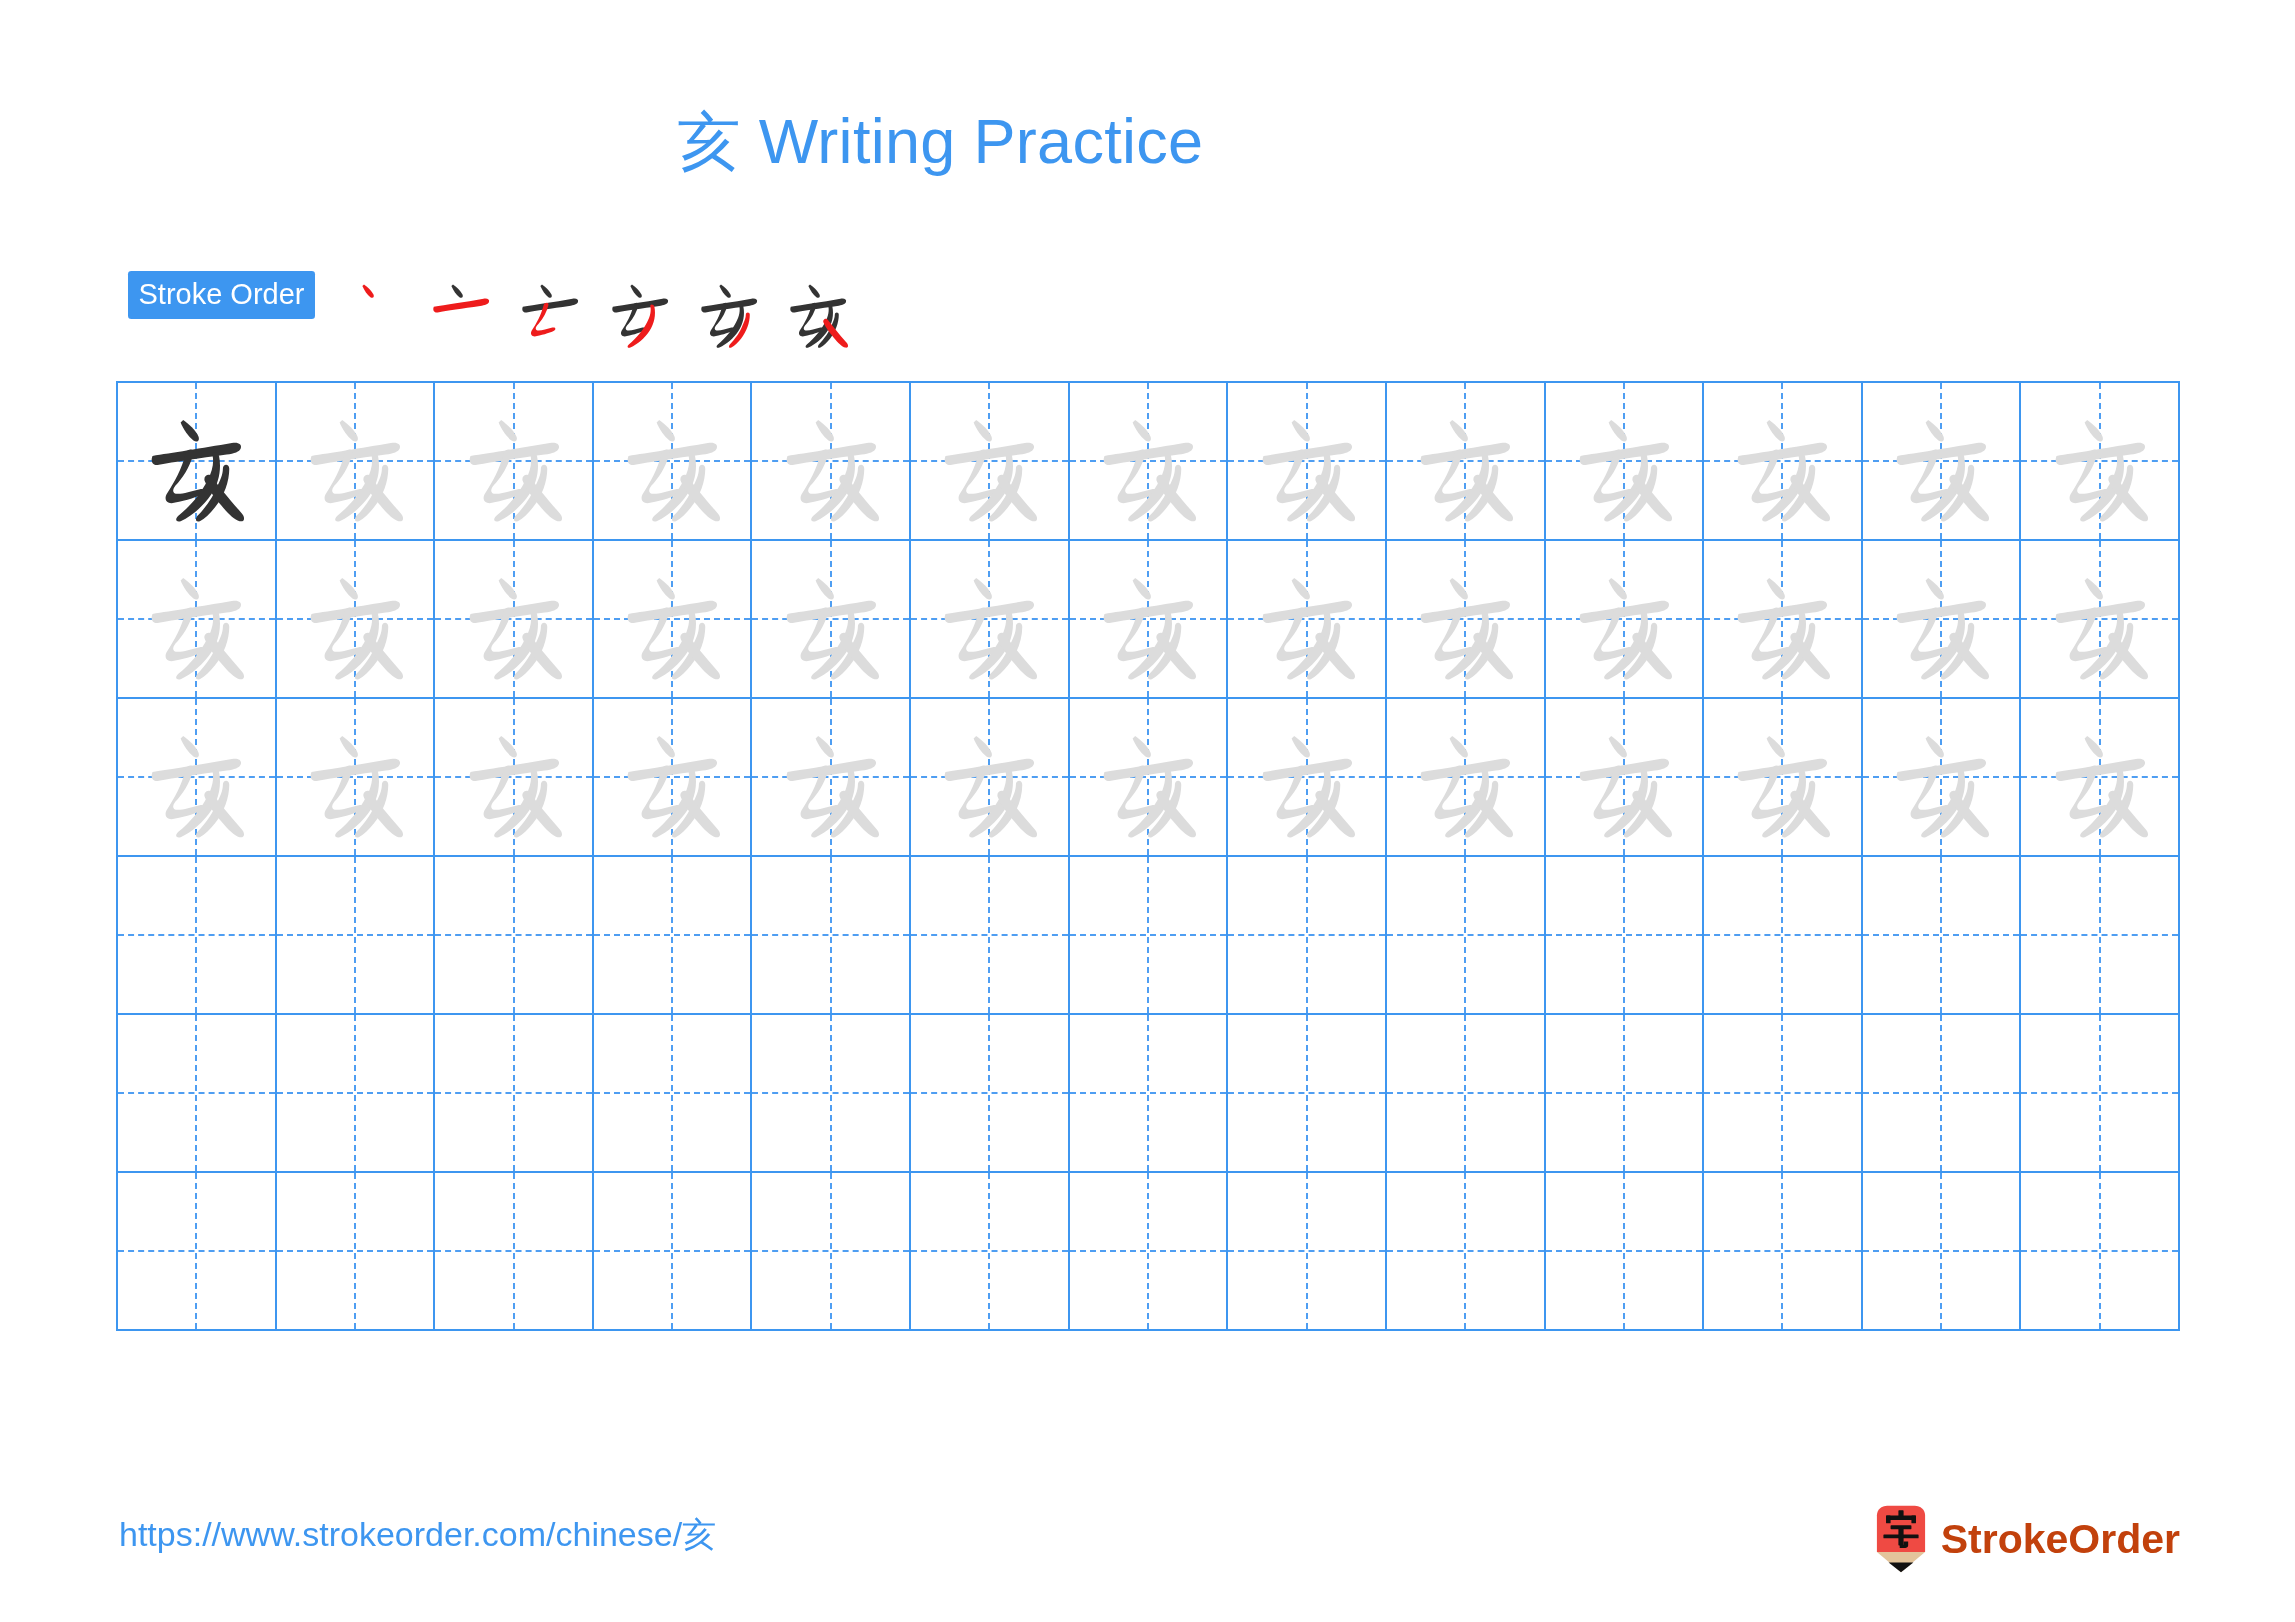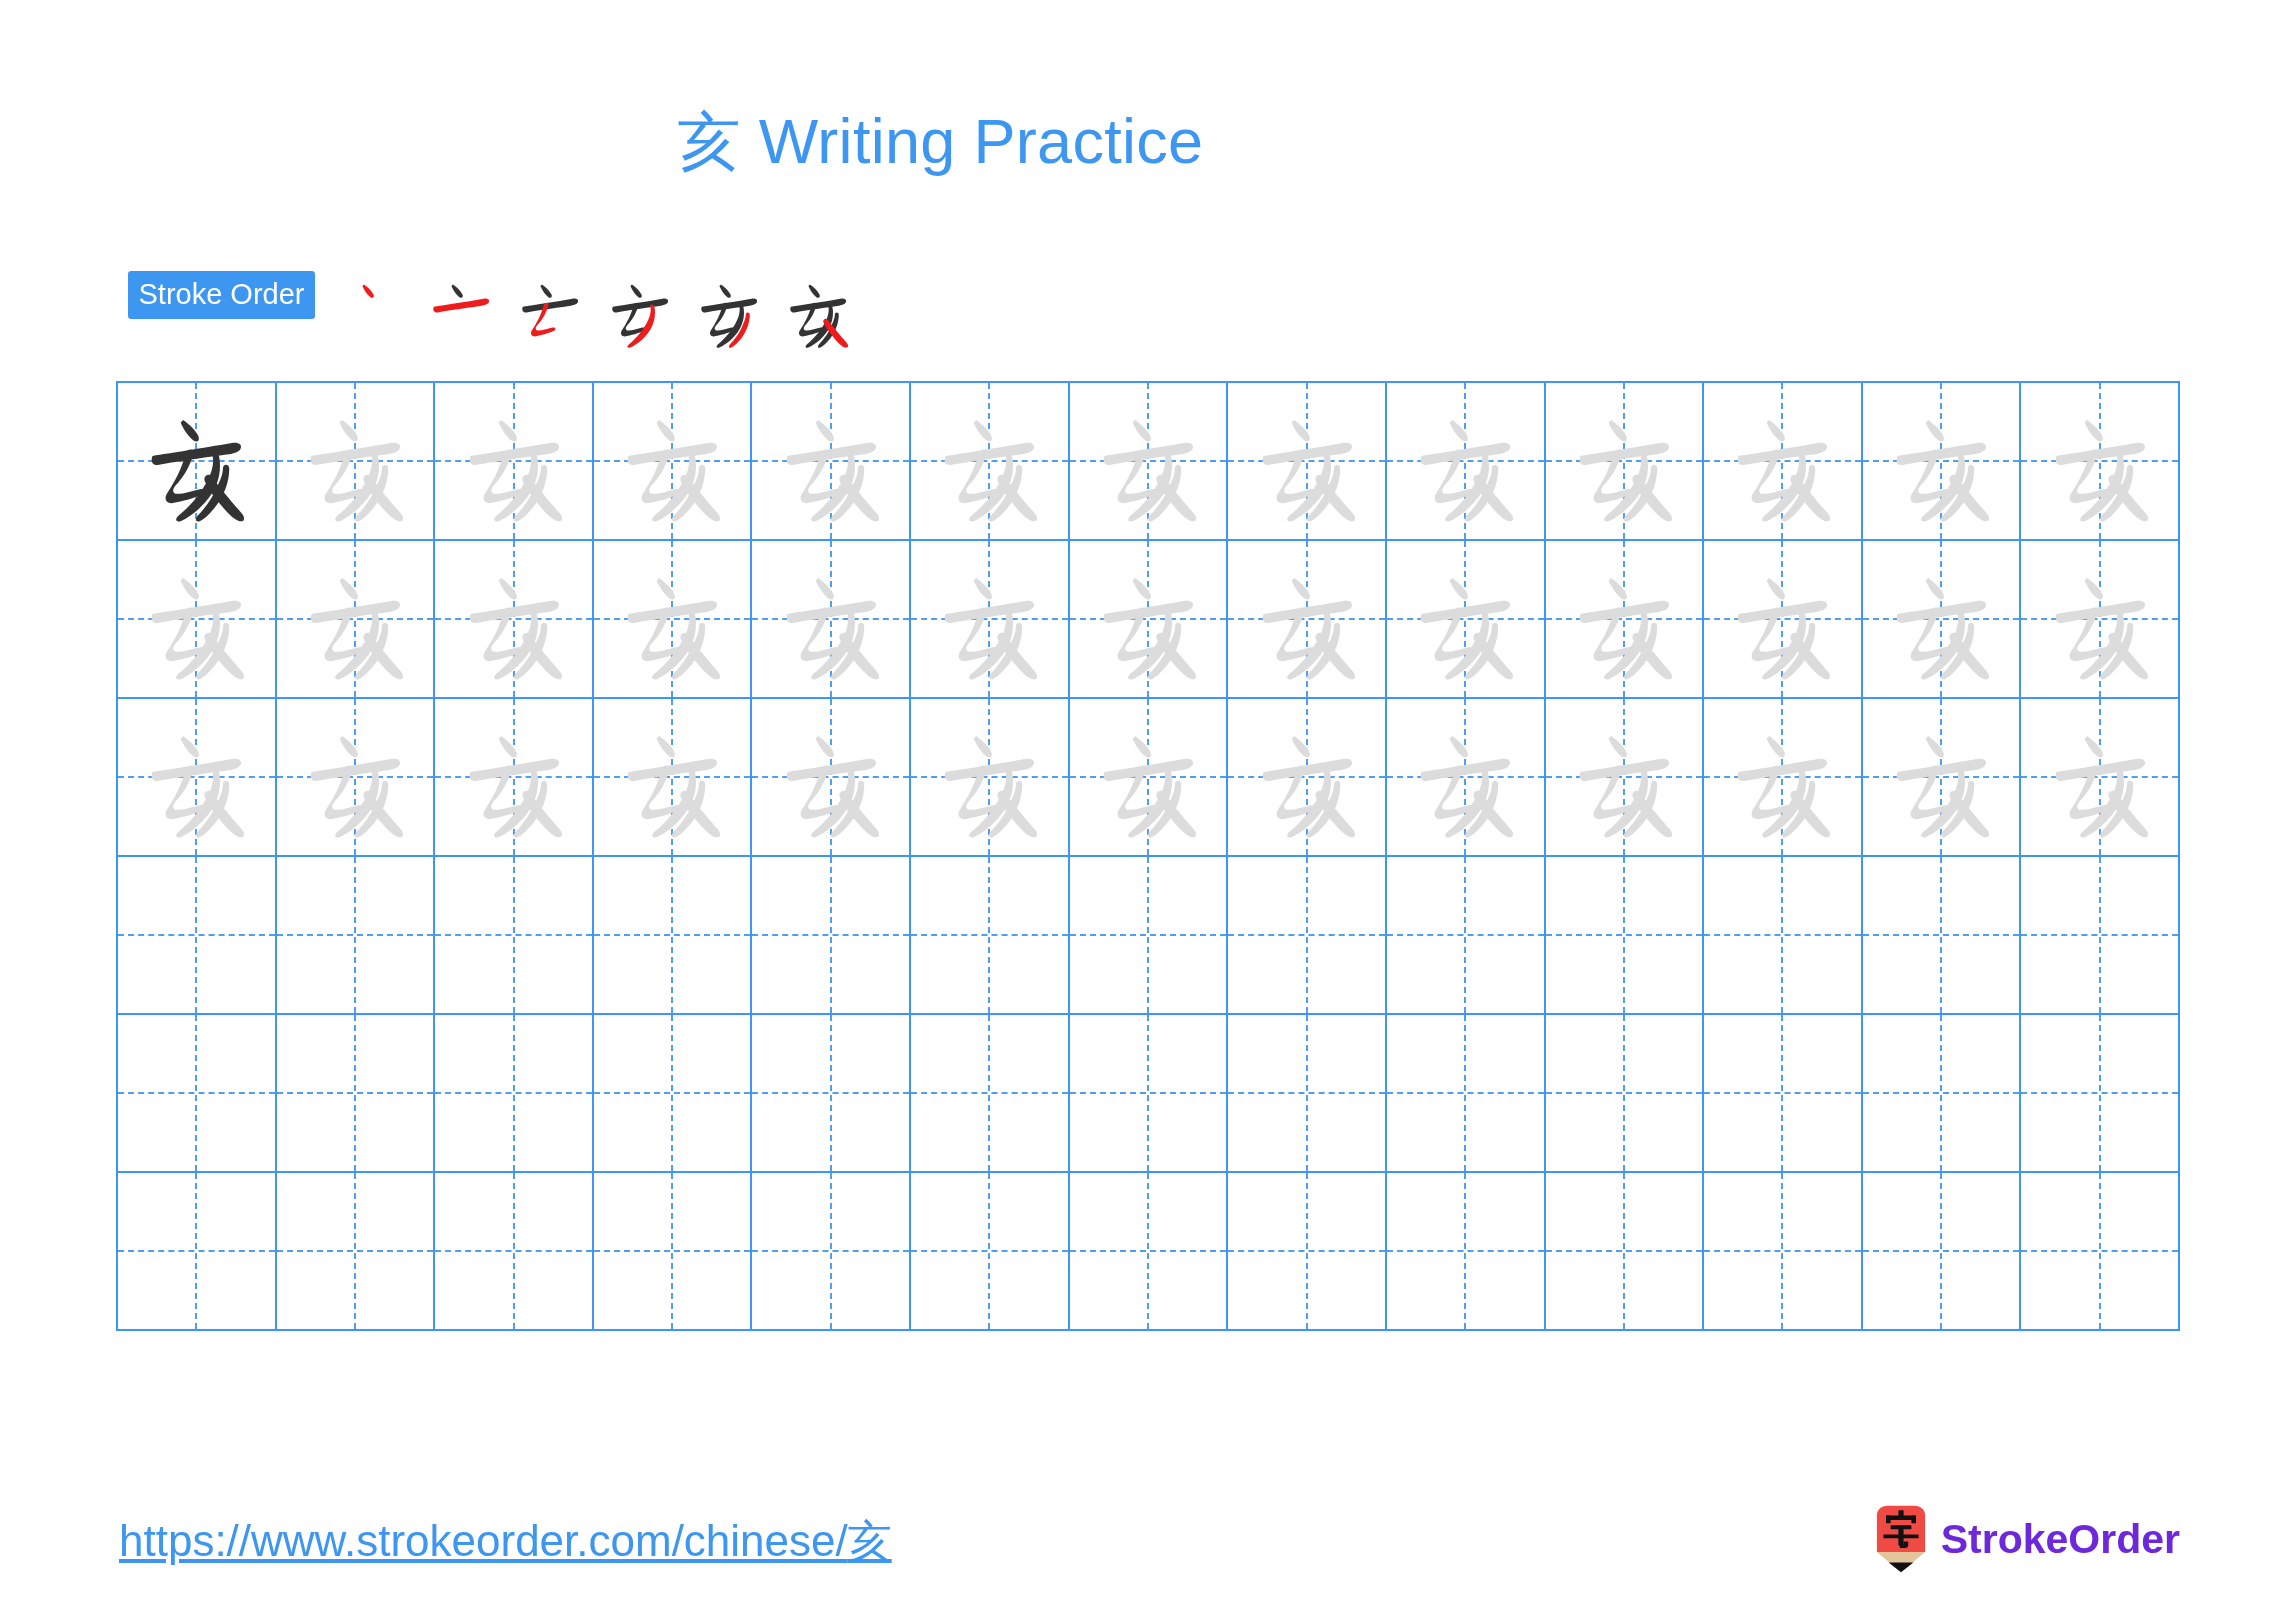--- a/index.html
+++ b/index.html
@@ -123,45 +123,44 @@
     width: 128px;
     height: 128px;
     display: block;
   }
 
   
   #footer-url {
     position: absolute;
     left: 119px;
     top: 1512px;
-    font-size: 44px;
+    font-size: 34px;
     color: #3d96f0;
     white-space: nowrap;
-    text-decoration: underline;
   }
   #footer-url .url-char {
     font-family: "DejaVu Sans", "Liberation Sans", sans-serif;
   }
   #brand-logo {
     position: absolute;
     right: 115px;
     top: 1505px;
     display: flex;
     align-items: center;
   }
   #brand-mark {
     width: 56px;
     height: 68px;
     position: relative;
     flex: 0 0 auto;
   }
   #brand-name {
     font-size: 41px;
     font-weight: bold;
-    color: #6d28d9;
+    color: #c2410c;
     margin-left: 11.8px;
     line-height: 1;
     white-space: nowrap;
   }
 </style>
 </head>
 <body>
 
 <div id="page-title">
   <span class="title-char">亥</span><span> Writing Practice</span>

